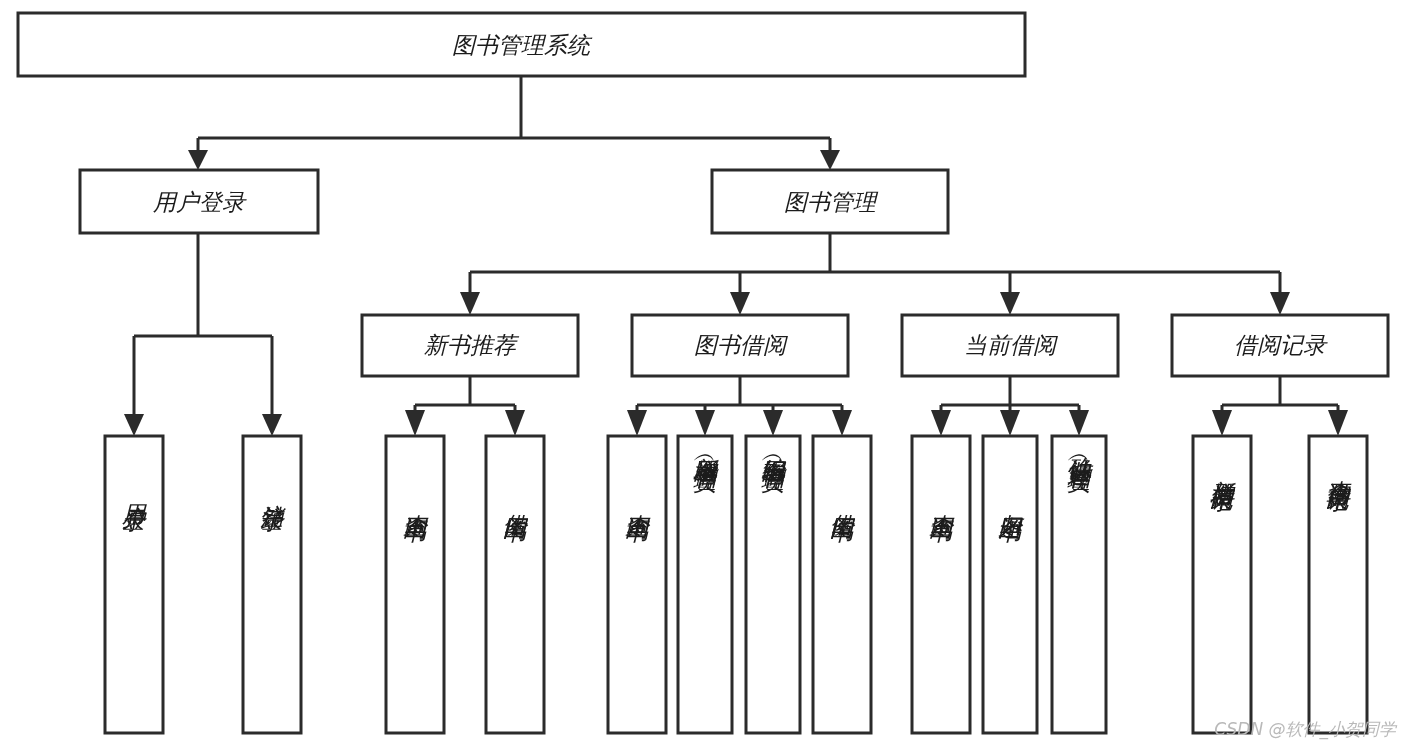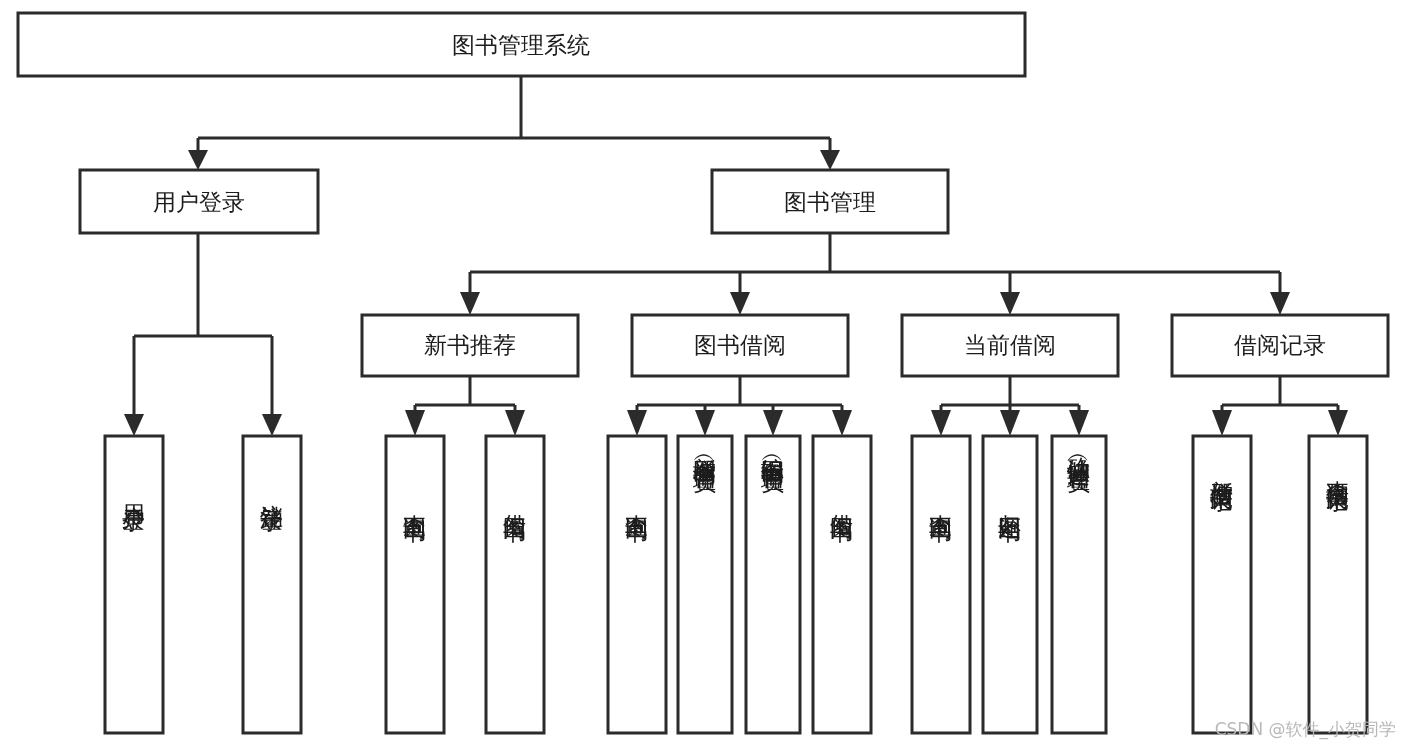--- a/index.html
+++ b/index.html
@@ -12,20 +12,21 @@
     width: 1405px;
     height: 747px;
     font-family: "DejaVu Sans", "Liberation Sans", sans-serif;
     overflow: hidden;
     position: relative;
   }
   #diagram-root {
     position: relative;
     width: 1405px;
     height: 747px;
+    font-style: italic;
   }
   svg#structure-chart {
     position: absolute;
     top: 0;
     left: 0;
     width: 1405px;
     height: 747px;
     display: block;
   }
   .node-box {

